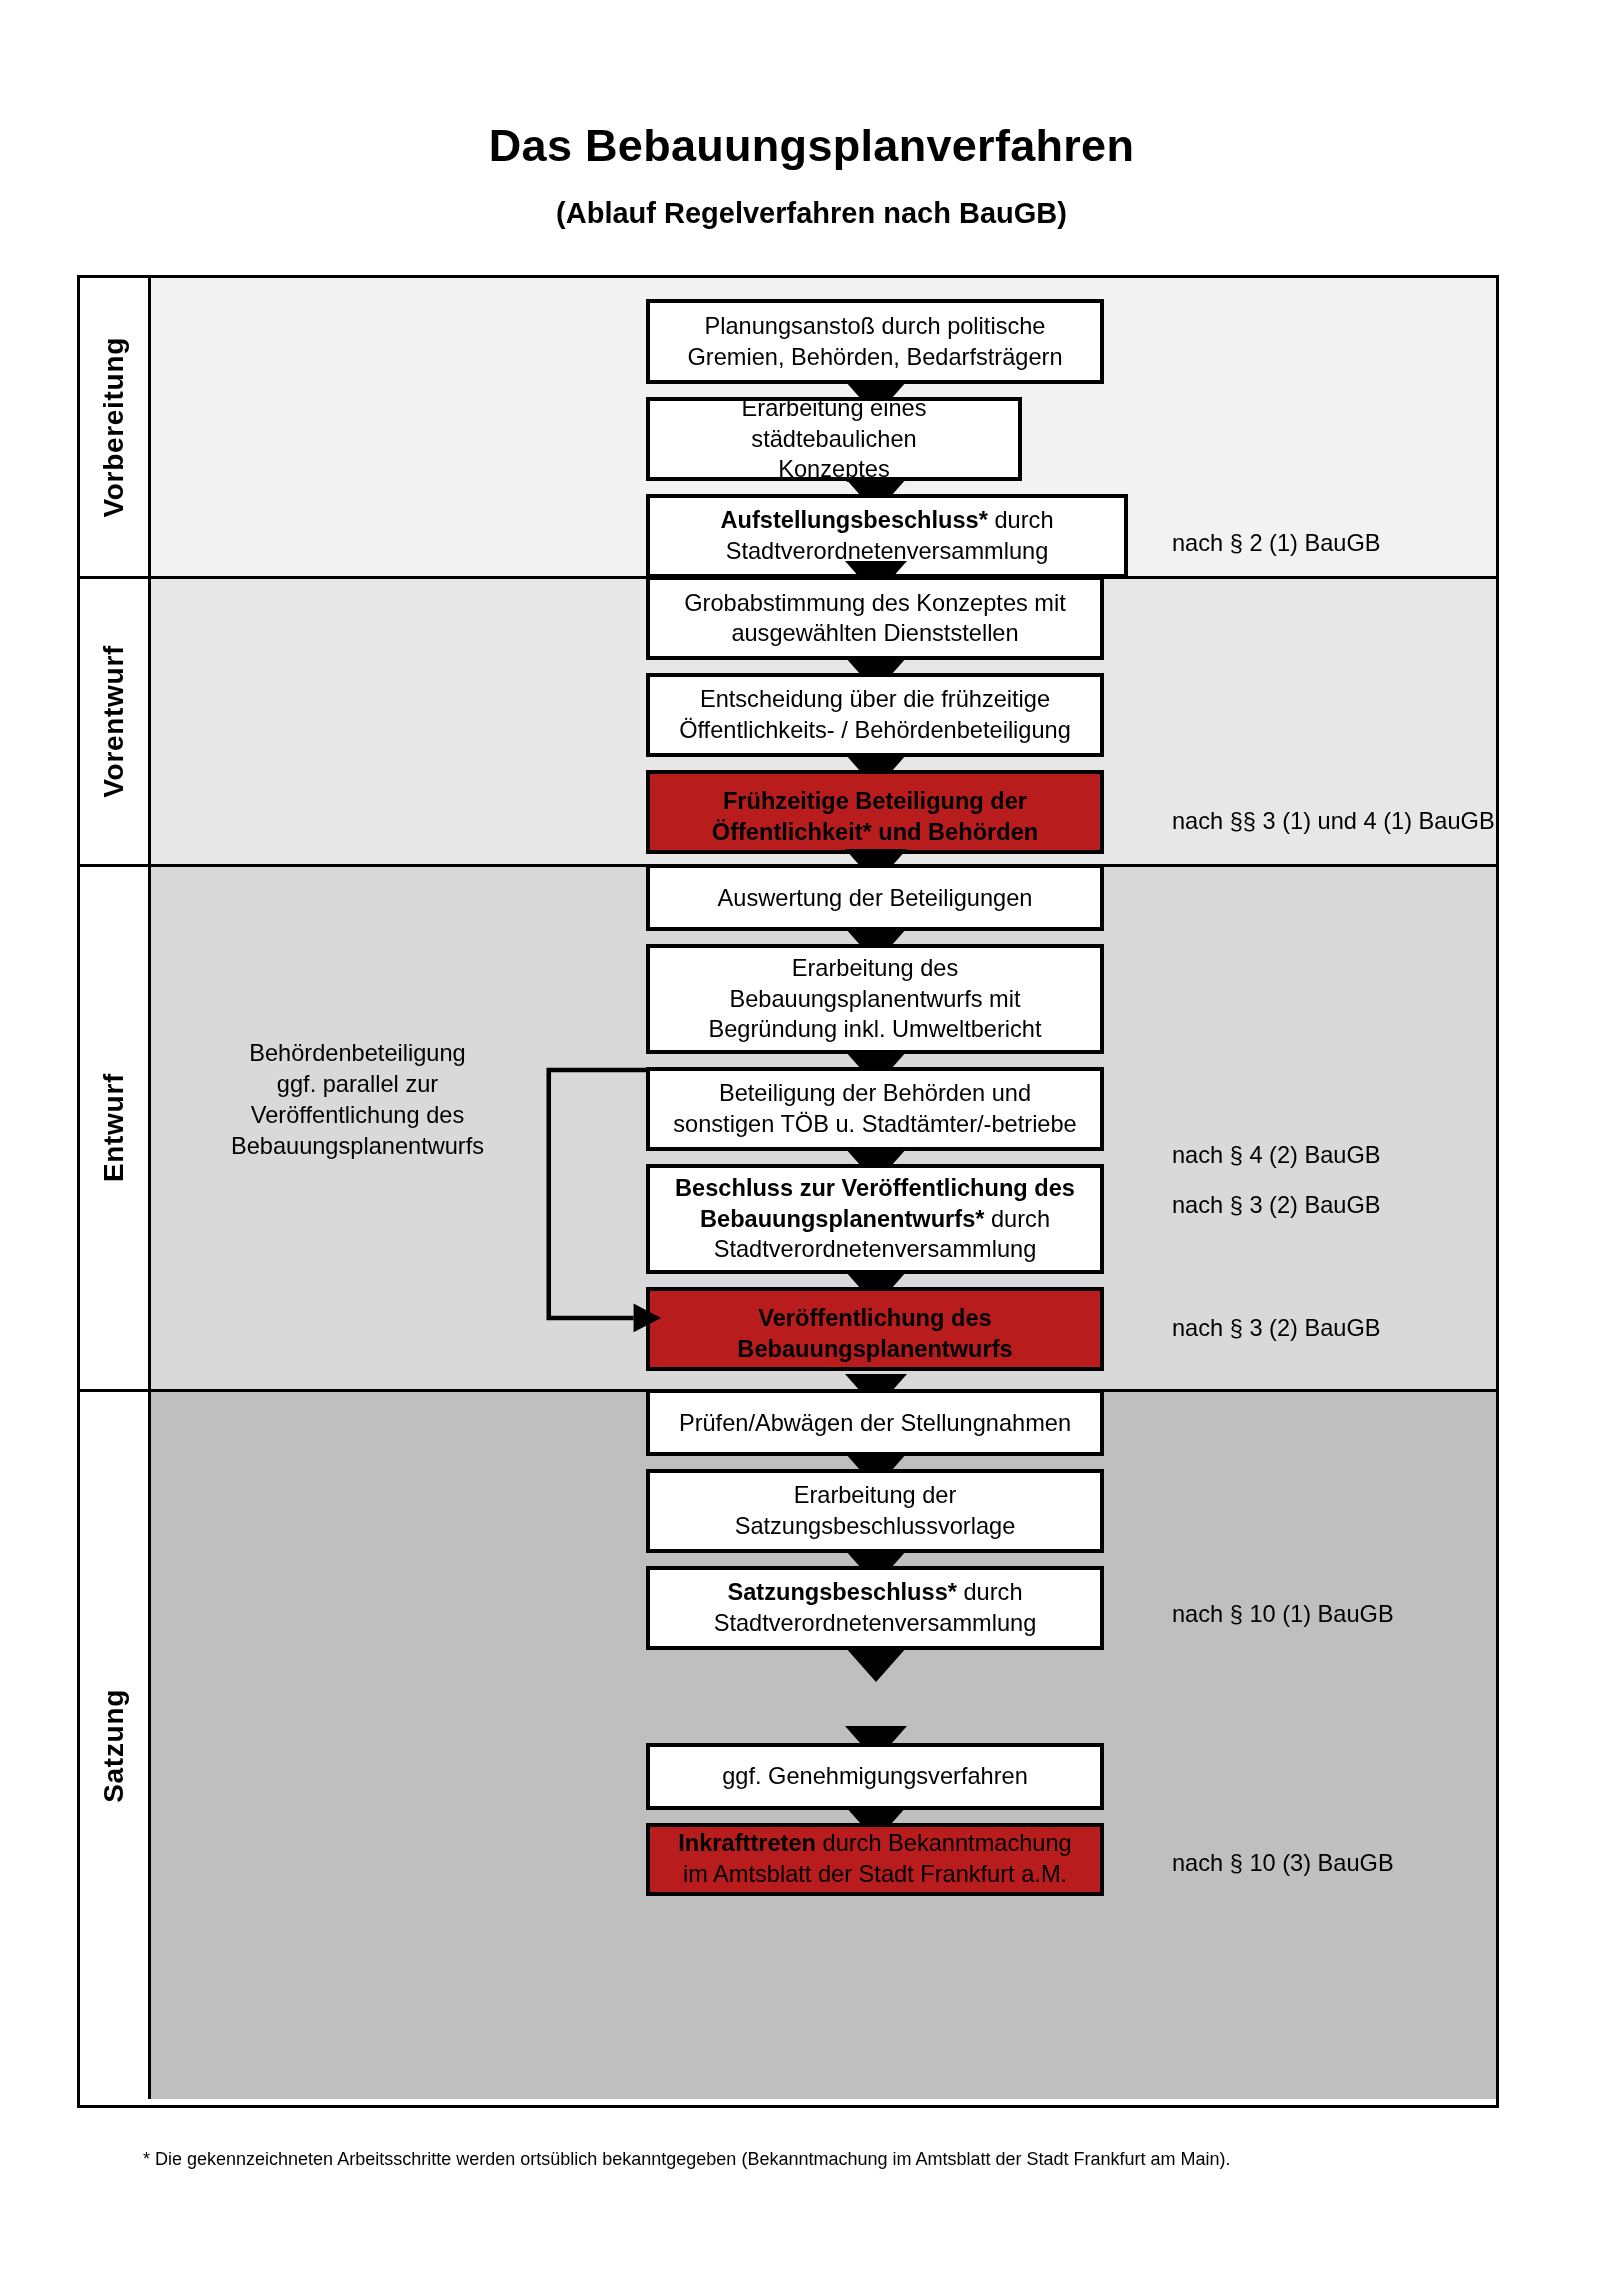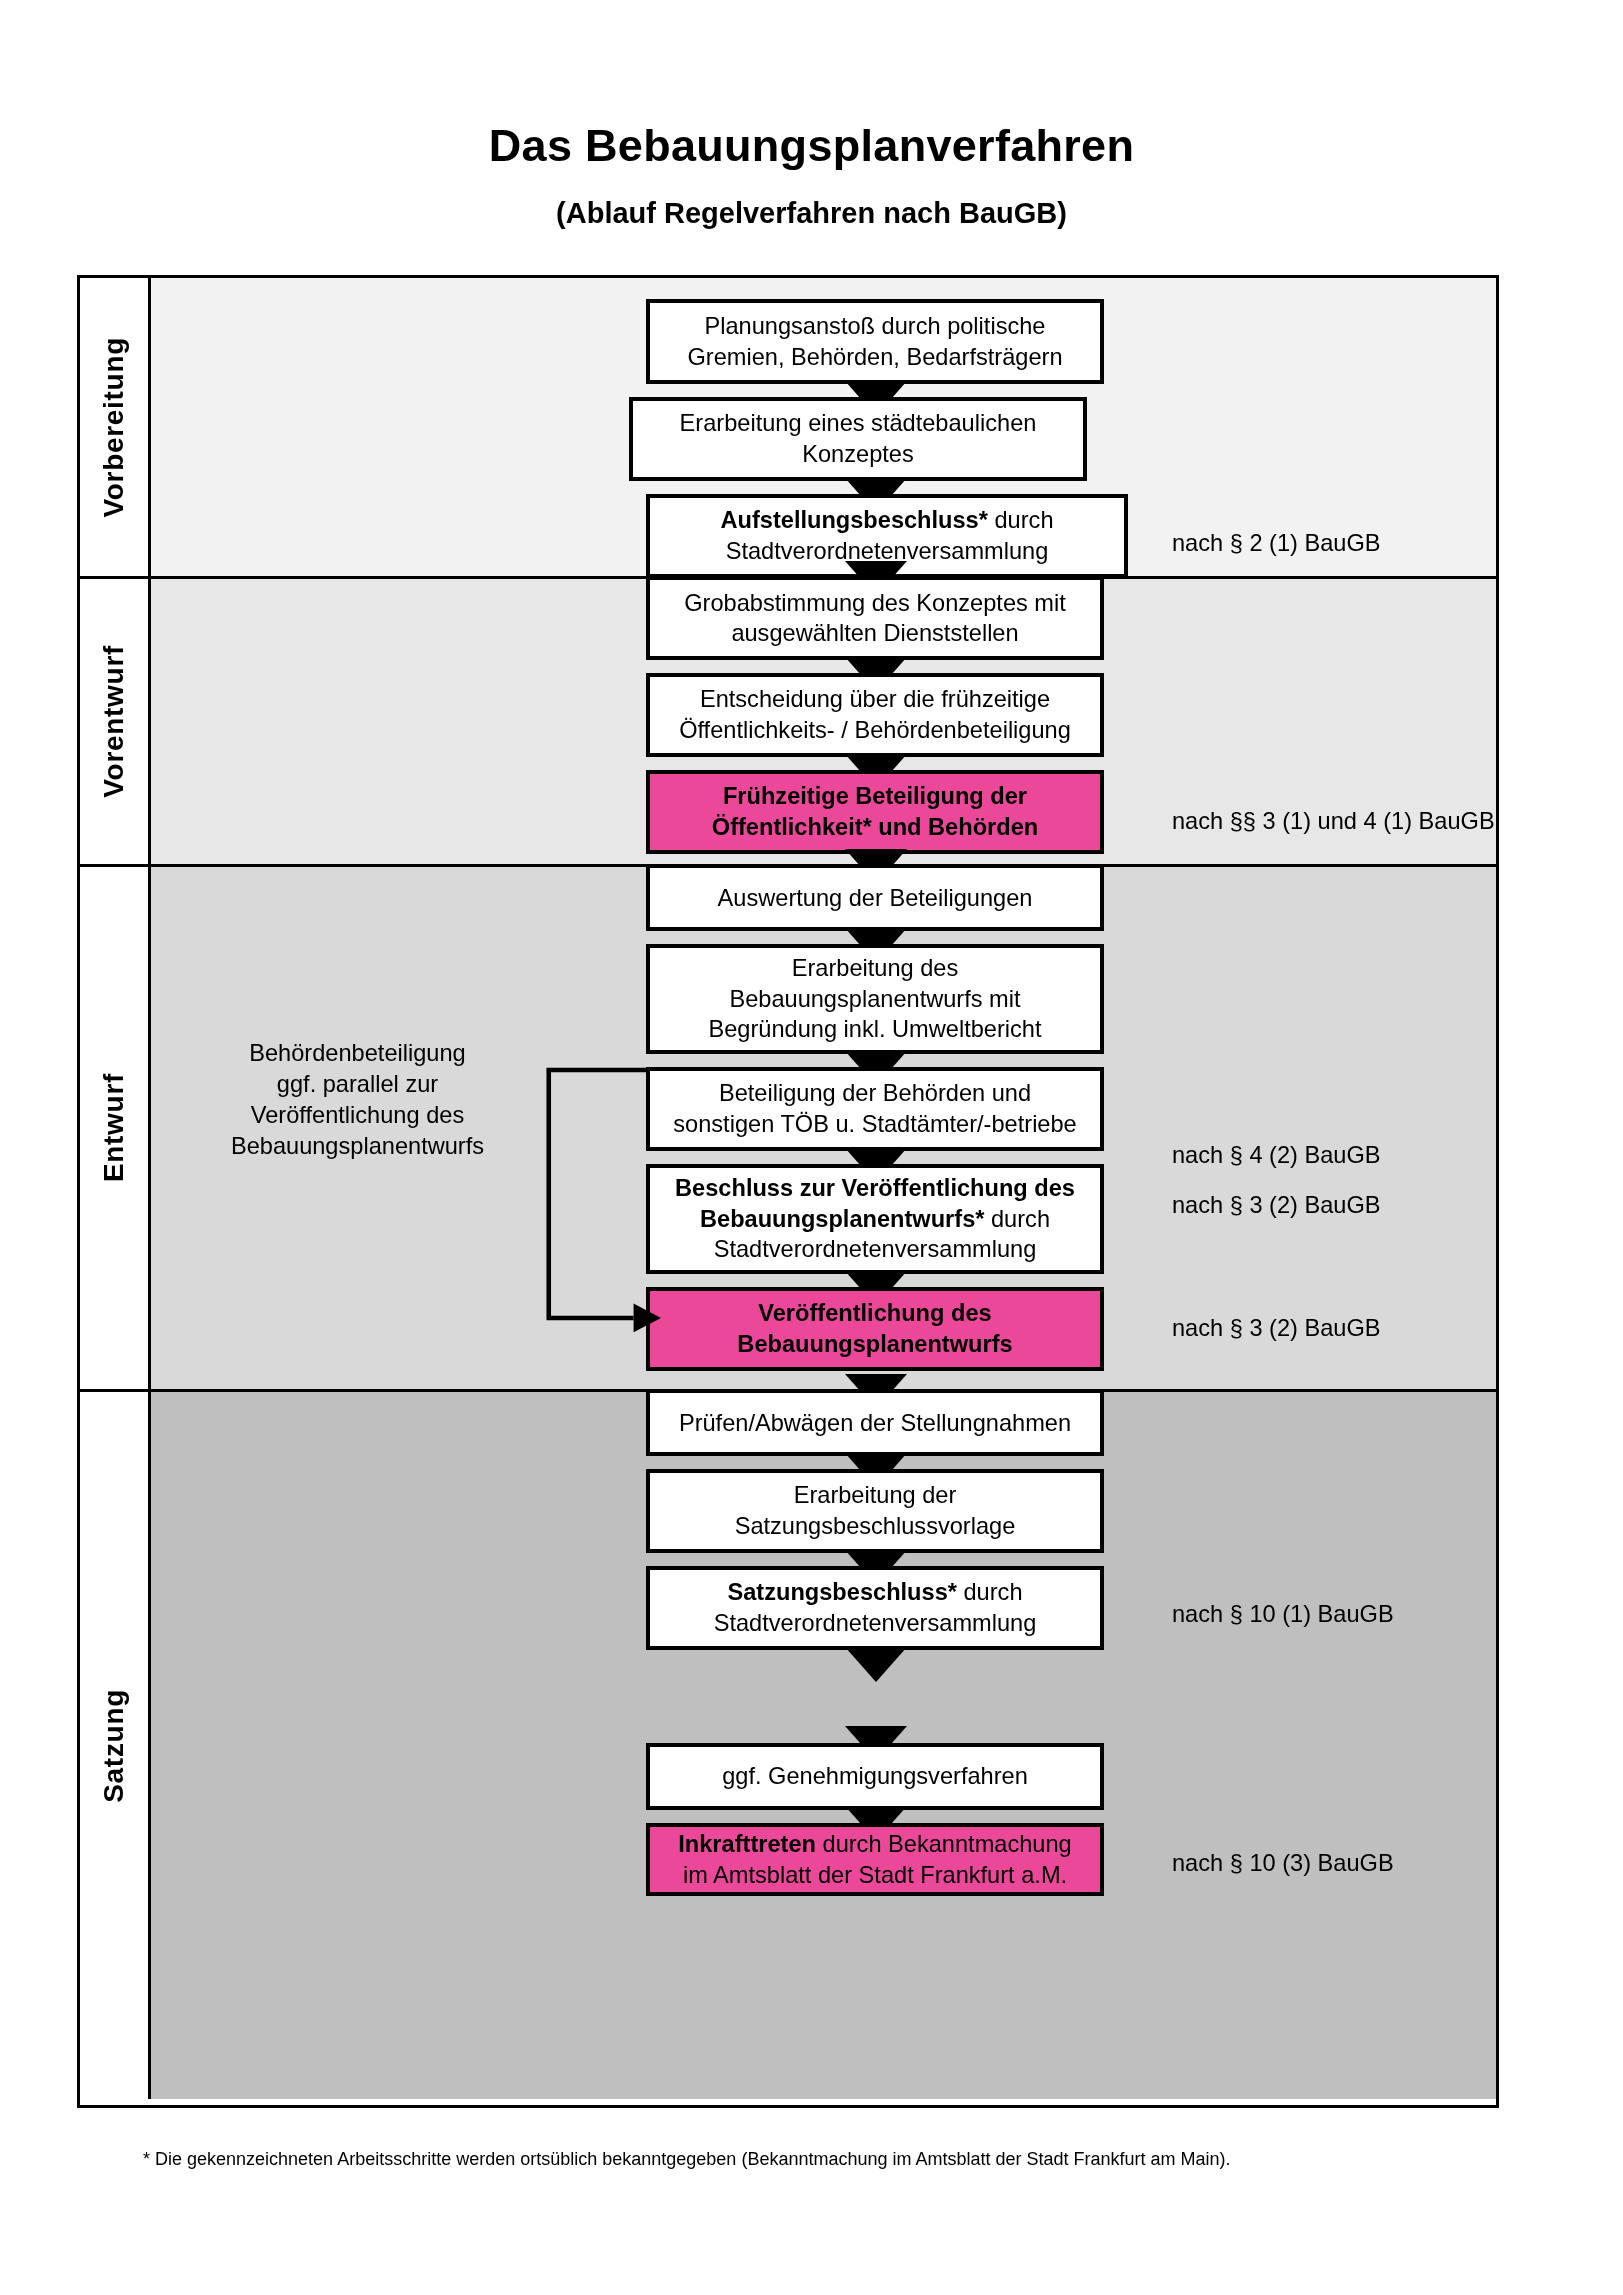--- a/index.html
+++ b/index.html
@@ -98,21 +98,21 @@
     border: 4.6px solid #000000;
     background: #ffffff;
     display: flex;
     align-items: center;
     justify-content: center;
     text-align: center;
     font-size: 23.6px;
     line-height: 1.30;
     padding: 2.6px 9.2px;
   }
-  .node.blue { background: #ec4899; }
+  .node.blue { background: #b91c1c; align-items: flex-end; }
   .node .txt { width: 100%; }
   .node b { font-weight: bold; }
 
   
   .arrow-down {
     position: absolute;
     width: 0;
     height: 0;
     border-left: 31px solid transparent;
     border-right: 31px solid transparent;
@@ -168,21 +168,21 @@
     <div class="band-body">
 
       <div class="node" style="left:495px; top:21px; width:458px; height:85px;">
         <div class="txt">
           <span>Planungsanstoß durch politische</span><br>
           <span>Gremien, Behörden, Bedarfsträgern</span>
         </div>
       </div>
       <div class="arrow-down" style="left:694px; top:103px;"></div>
 
-      <div class="node" style="left:478px; top:119px; width:458px; height:84px;align-items:center;">
+      <div class="node" style="left:495px; top:119px; width:376px; height:84px;align-items:center;">
         <div class="txt">
           <span>Erarbeitung eines städtebaulichen</span><br>
           <span>Konzeptes</span>
         </div>
       </div>
       <div class="arrow-down" style="left:694px; top:200px;"></div>
 
       <div class="node" style="left:495px; top:216px; width:482px; height:84px;">
         <div class="txt">
           <b>Aufstellungsbeschluss*</b><span> durch</span><br>

